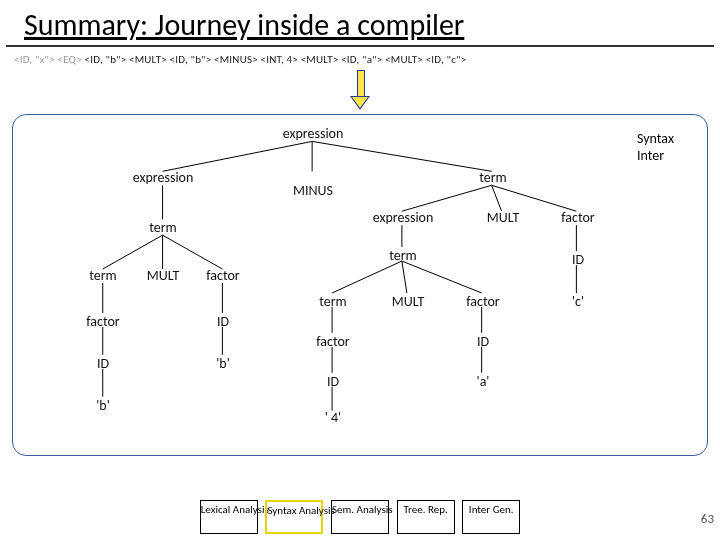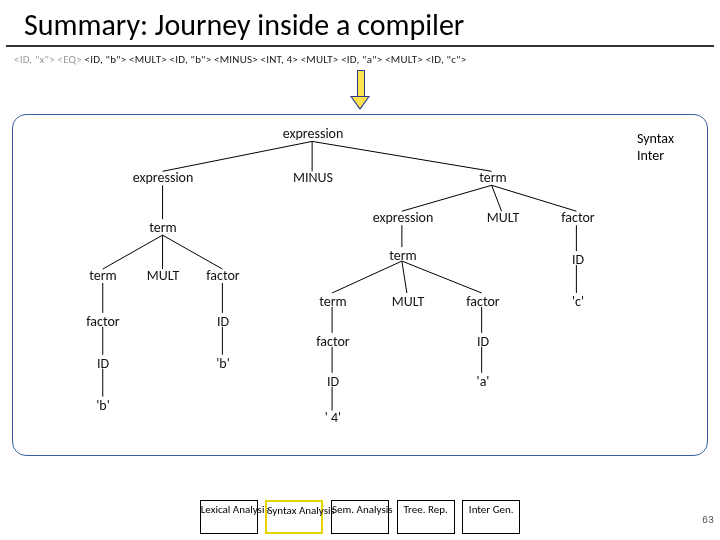--- a/index.html
+++ b/index.html
@@ -10,20 +10,21 @@
     font-family: Calibri, Arial, sans-serif;
     background: #fff;
     position: relative;
     overflow: hidden;
   }
   .title {
     font-size: 30px;
     padding: 6px 18px 2px;
     border-bottom: 2px solid #333;
     margin: 0 6px;
+    text-decoration: underline;
   }
   .tokens {
     padding: 6px 14px 0;
     font-size: 11px;
     color: #999;
     letter-spacing: 0.2px;
     white-space: nowrap;
   }
   .tokens .dark { color: #222; }
   .arrow-wrap {
@@ -112,23 +113,22 @@
     padding-top: 3px;
     box-sizing: border-box;
     margin: 0 2px;
   }
   .stage.hl {
     border: 2px solid #e6d500;
   }
   .page-num {
     position: absolute;
     right: 6px; bottom: 14px;
-    font-size: 10px;
+    font-size: 13px;
     color: #555;
-    font-family: Liberation Mono, monospace;
   }
 </style>
 </head>
 <body>
 
 <div class="title">Summary: Journey inside a compiler</div>
 
 <div class="tokens">
   <span>&lt;ID, "x"&gt;</span>
   <span>&lt;EQ&gt;</span>
@@ -175,21 +175,21 @@
       <line x1="320" y1="232" x2="320" y2="258"></line>
       <line x1="320" y1="272" x2="320" y2="296"></line>
 
       <line x1="470" y1="192" x2="470" y2="218"></line>
       <line x1="470" y1="232" x2="470" y2="258"></line>
     </g>
   </svg>
 
   <div class="node" style="left:300px;top:18px">expression</div>
   <div class="node" style="left:150px;top:62px">expression</div>
-  <div class="node" style="left:300px;top:62px">MINUS</div>
+  <div class="node" style="left:300px;top:75px">MINUS</div>
   <div class="node" style="left:480px;top:62px">term</div>
 
   <div class="node" style="left:150px;top:112px">term</div>
   <div class="node" style="left:90px;top:160px">term</div>
   <div class="node" style="left:150px;top:160px">MULT</div>
   <div class="node" style="left:210px;top:160px">factor</div>
   <div class="node" style="left:90px;top:206px">factor</div>
   <div class="node" style="left:90px;top:248px">ID</div>
   <div class="node" style="left:90px;top:290px">'b'</div>
   <div class="node" style="left:210px;top:206px">ID</div>

